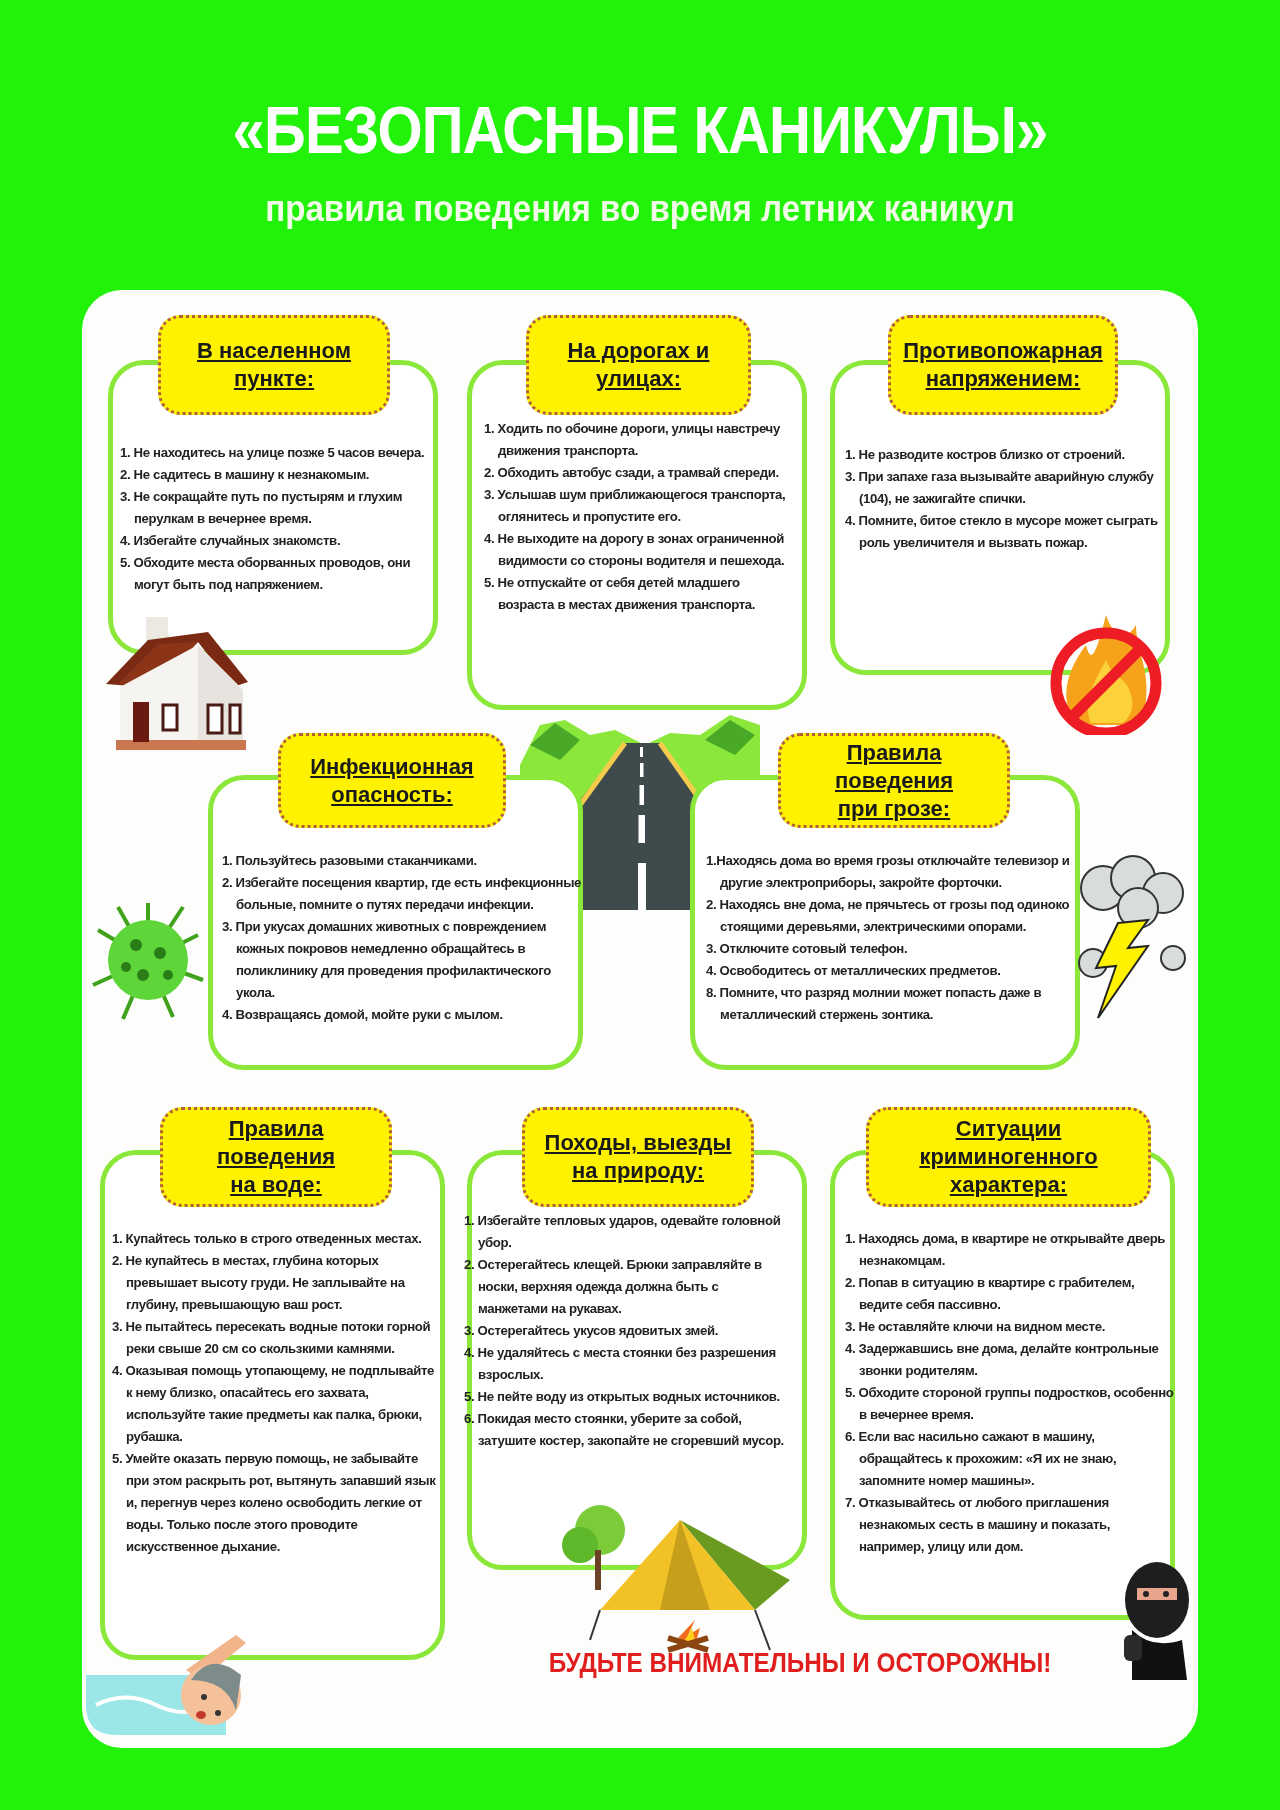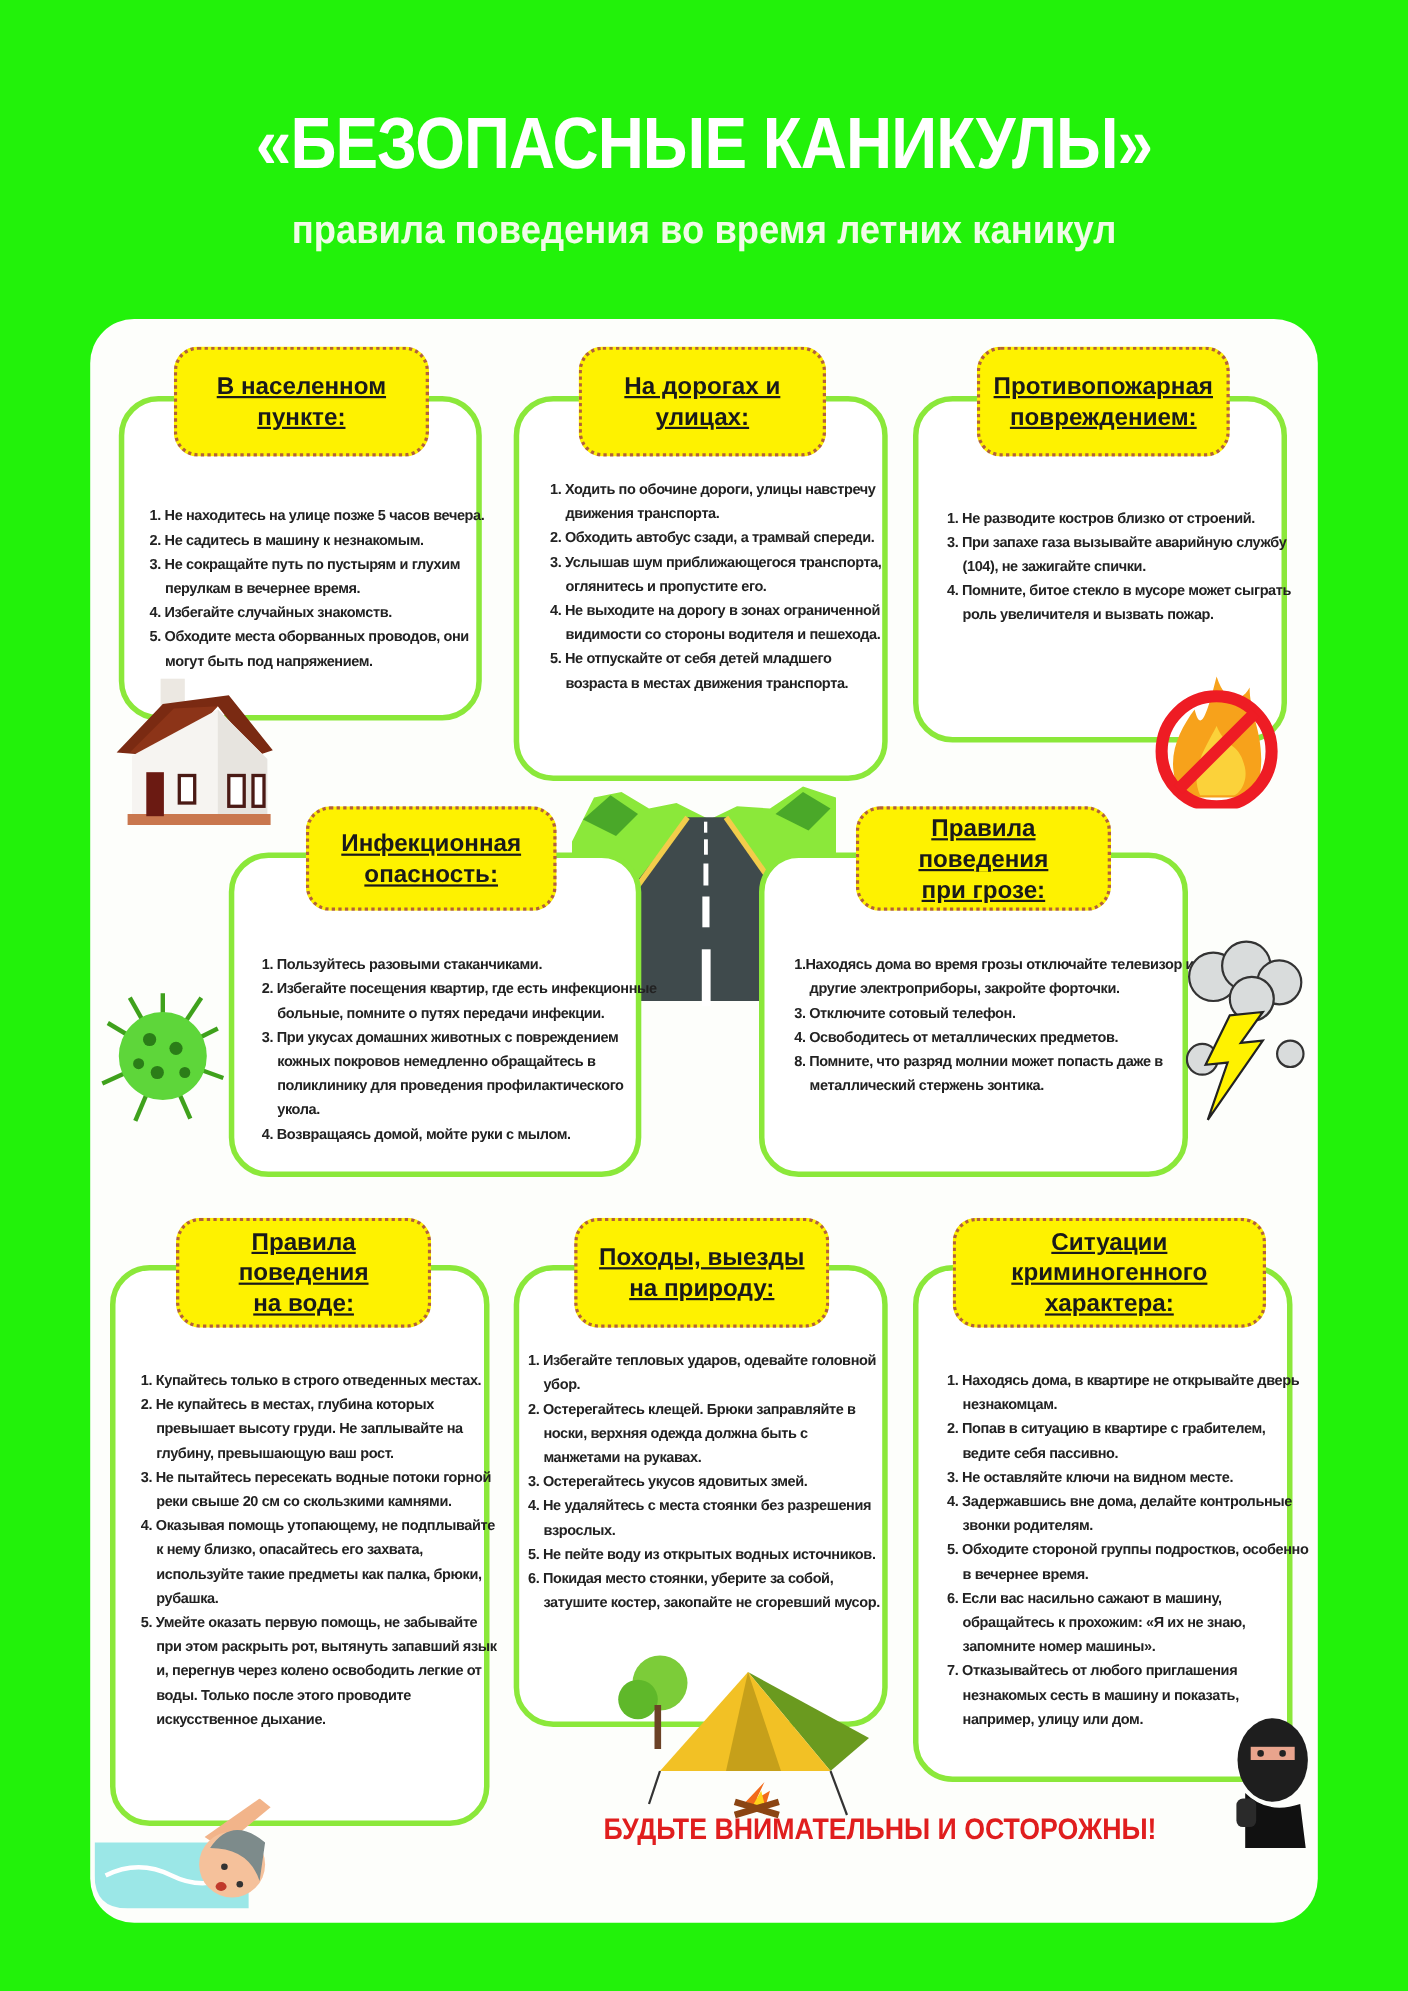--- a/index.html
+++ b/index.html
@@ -26,21 +26,21 @@
     box-sizing:border-box;
   }
   .badge {
     position:absolute; background:#fef200; border:3px dotted #b2603a;
     border-radius:22px; box-sizing:border-box;
     display:flex; align-items:center; justify-content:center; text-align:center;
     font-weight:bold; font-size:22px; line-height:28px; color:#1a1a1a;
     white-space:pre-line; padding:0 10px;text-decoration:underline;
   }
   .list {
-    position:absolute; margin:16px; padding:0; list-style:none;
+    position:absolute; margin:0; padding:0; list-style:none;
     font-family:"Liberation Sans", sans-serif; font-weight:bold;
     font-size:13.2px; line-height:22px; color:#222;
     letter-spacing:-0.35px;
   }
   .list li { padding-left:14px; text-indent:-14px; }
   .footer {
     position:absolute; left:440px; top:1648px; width:720px; text-align:center;
     color:#e01e1e; font-weight:bold; font-size:27px;
     transform:scaleX(0.9); transform-origin:center;
   }
@@ -86,21 +86,21 @@
 <ul class="list" style="left:484px;top:418px;width:315px">
   <li>1. Ходить по обочине дороги, улицы навстречу движения транспорта.</li>
   <li>2. Обходить автобус сзади, а трамвай спереди.</li>
   <li>3. Услышав шум приближающегося транспорта, оглянитесь  и пропустите его.</li>
   <li>4. Не выходите на дорогу в зонах ограниченной видимости со стороны водителя и пешехода.</li>
   <li>5. Не отпускайте от себя детей младшего возраста в местах движения транспорта.</li>
 </ul>
 
 <div class="card" style="left:830px;top:360px;width:340px;height:315px"></div>
 <div class="badge" style="left:888px;top:315px;width:230px;height:100px">Противопожарная
-повреждением:</div>
+напряжением:</div>
 <ul class="list" style="left:845px;top:444px;width:320px">
   <li>1. Не разводите костров близко от строений.</li>
   <li>3. При запахе газа вызывайте аварийную службу (104), не зажигайте спички.</li>
   <li>4. Помните, битое стекло в мусоре может сыграть роль увеличителя и вызвать пожар.</li>
 </ul>
 
 <div class="card" style="left:208px;top:775px;width:375px;height:295px"></div>
 <div class="badge" style="left:278px;top:733px;width:228px;height:95px">Инфекционная
 опасность:</div>
 <ul class="list" style="left:222px;top:850px;width:360px">
@@ -108,20 +108,21 @@
   <li>2. Избегайте посещения квартир, где есть инфекционные больные, помните о путях передачи инфекции.</li>
   <li>3. При укусах домашних животных с повреждением кожных покровов немедленно обращайтесь в поликлинику для проведения профилактического укола.</li>
   <li>4. Возвращаясь домой, мойте руки с мылом.</li>
 </ul>
 
 <div class="card" style="left:690px;top:775px;width:390px;height:295px"></div>
 <div class="badge" style="left:778px;top:733px;width:232px;height:95px">Правила поведения
 при грозе:</div>
 <ul class="list" style="left:706px;top:850px;width:370px">
   <li>1.Находясь дома во время грозы отключайте телевизор и другие электроприборы, закройте форточки.</li>
+  <li>2. Находясь вне дома, не прячьтесь от грозы под одиноко стоящими деревьями, электрическими опорами.</li>
   <li>3. Отключите сотовый телефон.</li>
   <li>4. Освободитесь от металлических предметов.</li>
   <li>8. Помните, что разряд молнии может попасть даже в металлический стержень зонтика.</li>
 </ul>
 
 <div class="card" style="left:100px;top:1150px;width:345px;height:510px"></div>
 <div class="badge" style="left:160px;top:1107px;width:232px;height:100px">Правила поведения
 на воде:</div>
 <ul class="list" style="left:112px;top:1228px;width:330px">
   <li>1. Купайтесь только в строго отведенных местах.</li>

